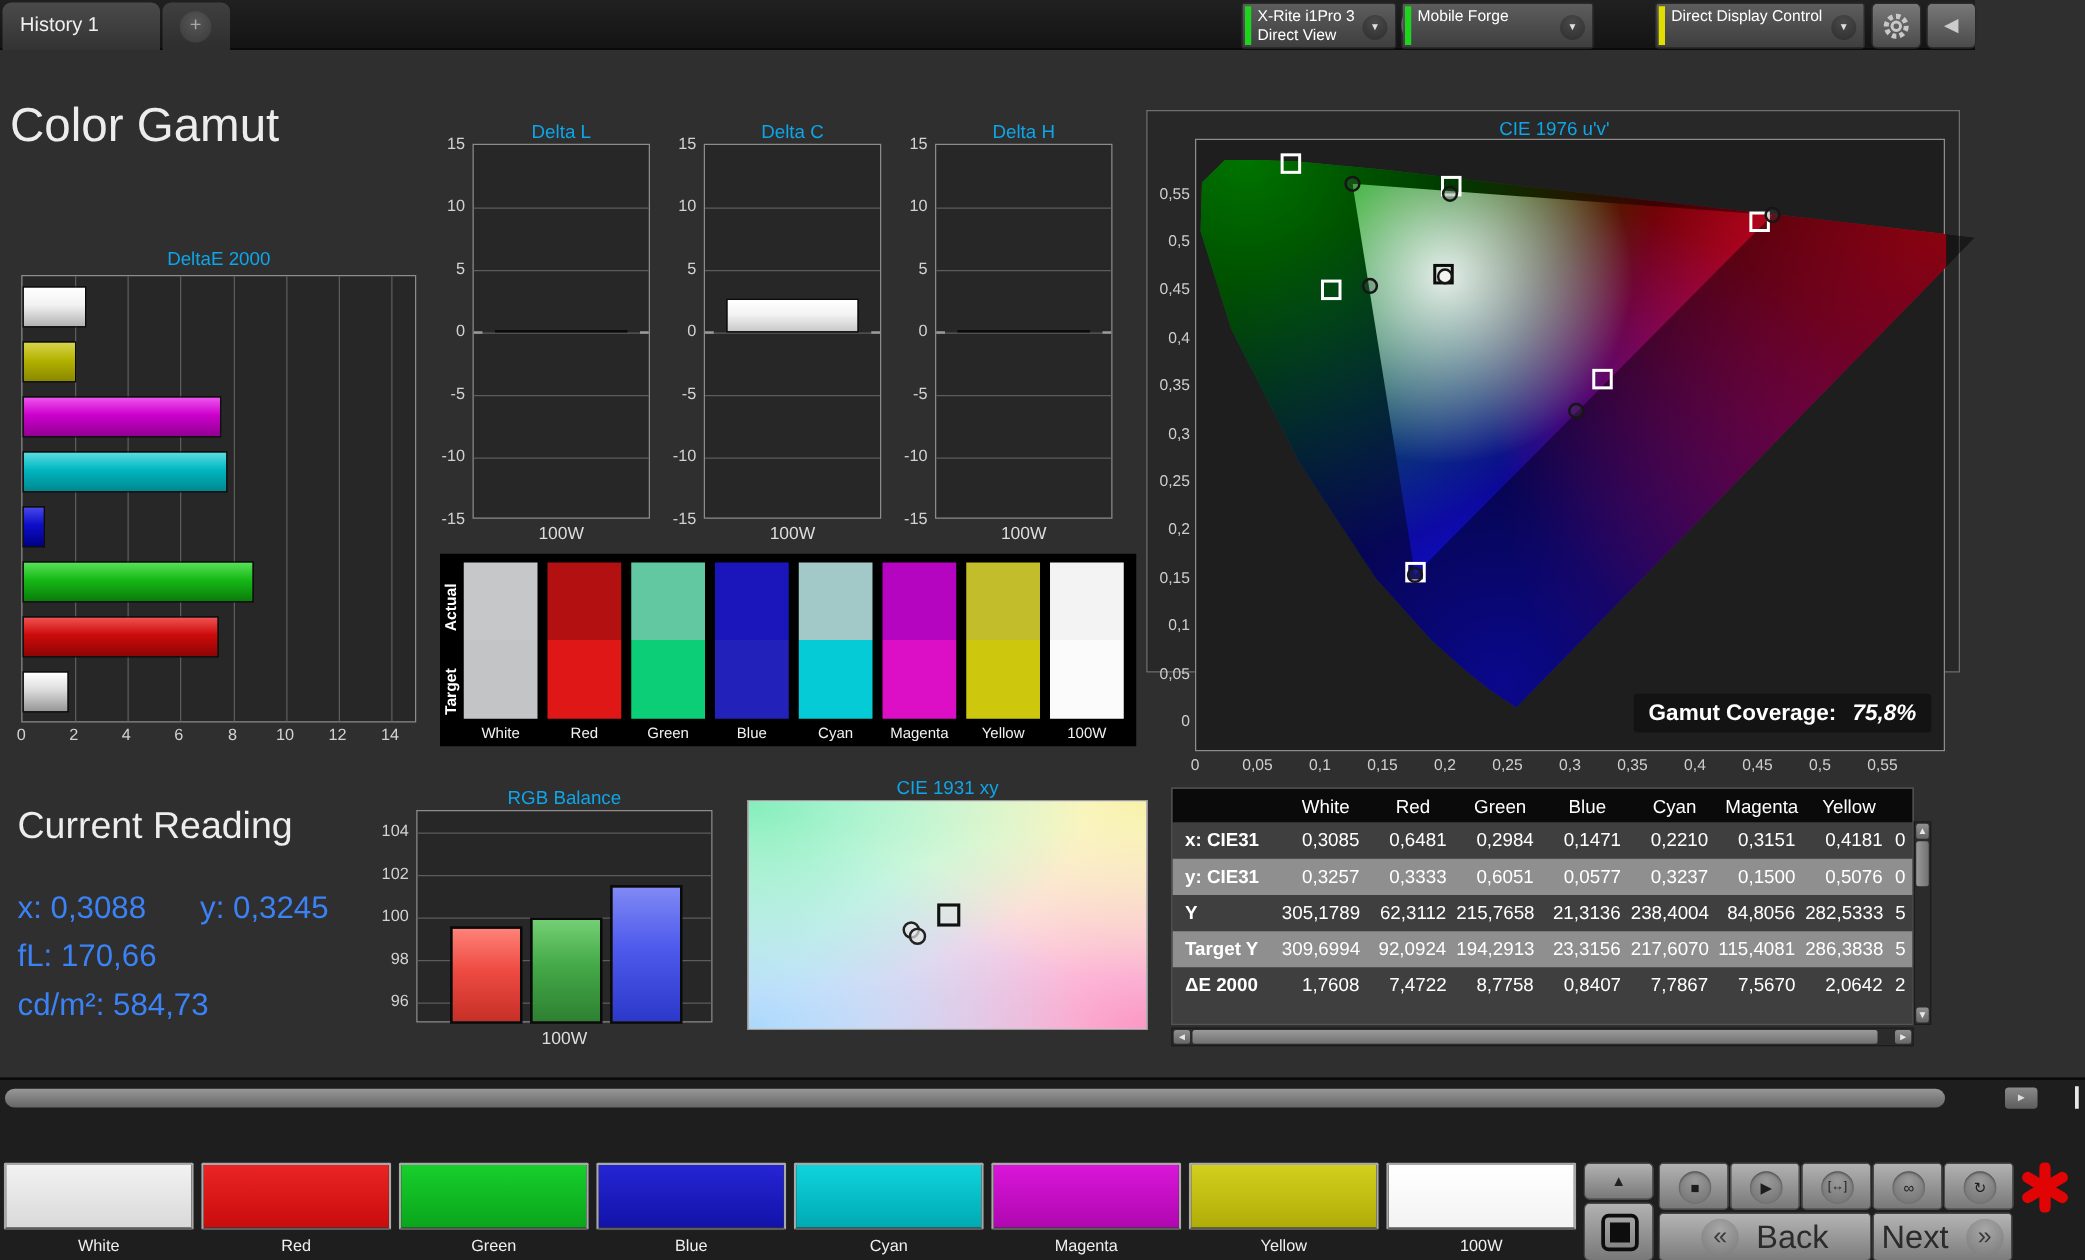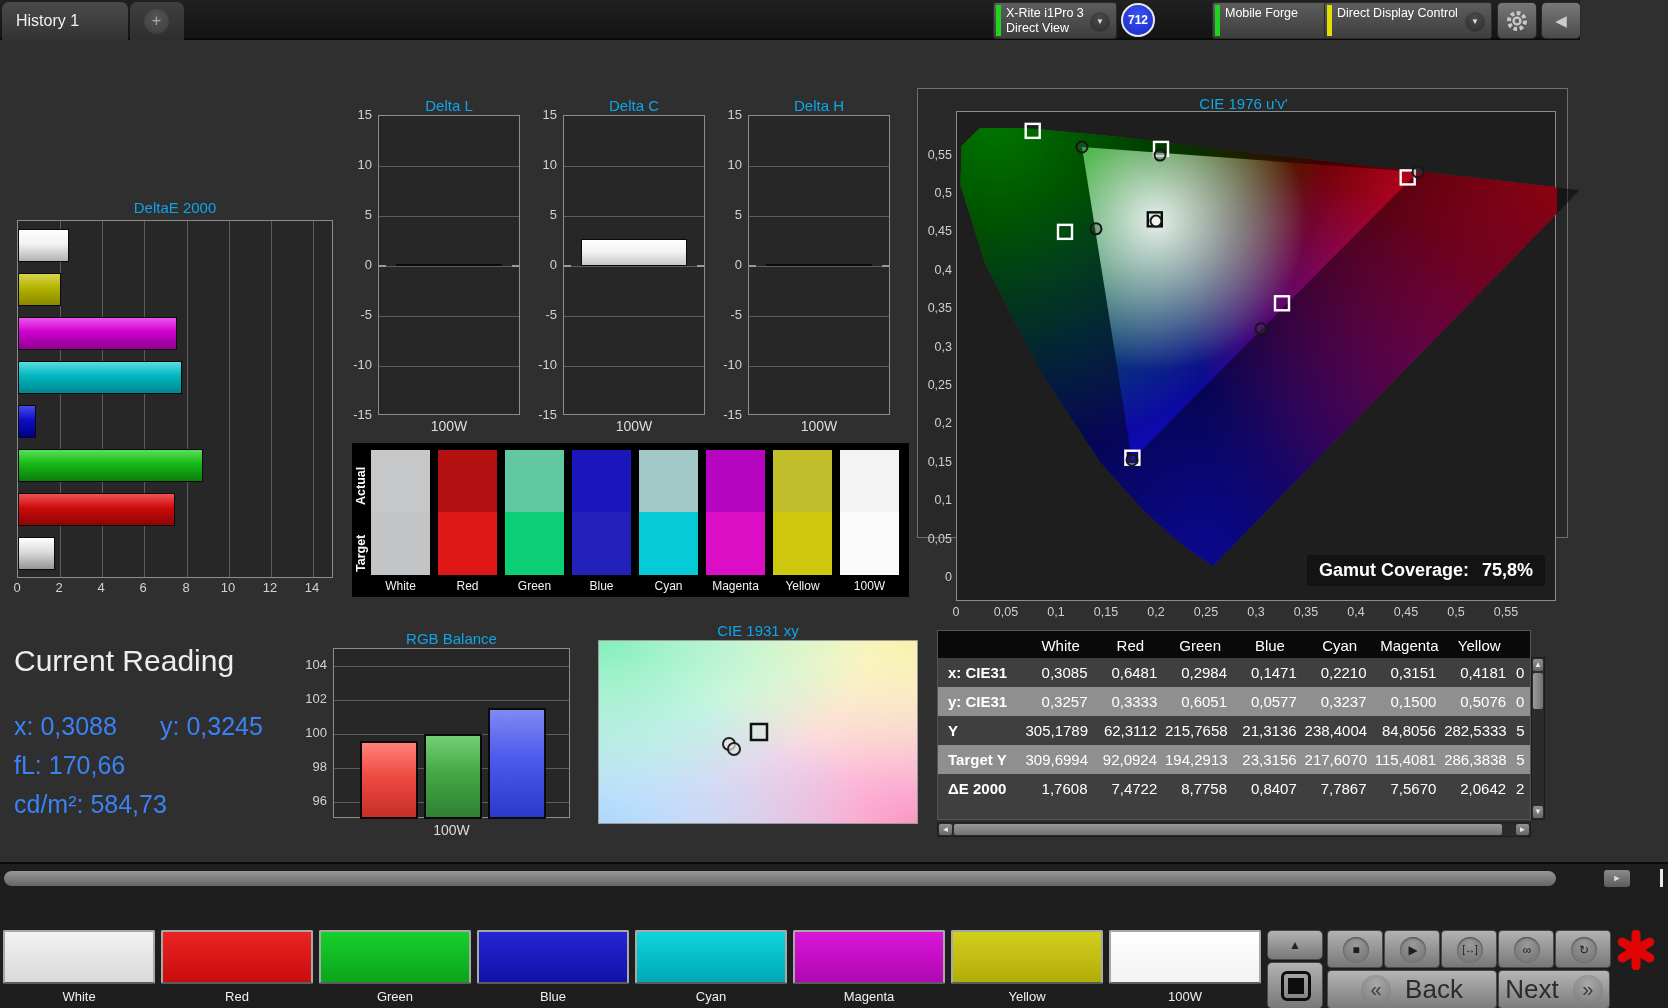--- a/index.html
+++ b/index.html
@@ -19,21 +19,21 @@
     background:radial-gradient(circle at 50% 35%, #565656,#3a3a3a); color:#a8a8a8;
     font-size:16px; text-align:center; line-height:24px; }
   .dd { position:absolute; top:2px; height:37px; background:linear-gradient(#5d5d5d,#3e3e3e);
     border-radius:3px; border:1px solid #2a2a2a; color:#fff; }
   .dd .indic { position:absolute; left:2px; top:2px; bottom:2px; width:5px; }
   .dd .dtext { position:absolute; left:12px; top:3px; font-size:12.5px; line-height:15px; white-space:nowrap; }
   .dd .arrow { position:absolute; right:6px; top:9px; width:20px; height:20px; border-radius:50%;
     background:radial-gradient(circle at 50% 30%,#4a4a4a,#2d2d2d); color:#e0e0e0; font-size:8px;
     text-align:center; line-height:20px; }
   #meter-dd { left:993px; width:124px; }
-  #source-dd { left:1212px; width:154px; }
+  #source-dd { left:1121px; width:154px; }
   #control-dd { left:1324px; width:168px; }
   #meter-badge { position:absolute; left:1121px; top:3px; width:34px; height:34px; border-radius:50%;
     background:radial-gradient(circle at 50% 35%, #3a55f0,#1726c8); border:2px solid #e8e8e8;
     color:#fff; font-size:12px; font-weight:bold; text-align:center; line-height:30px; }
   .icon-btn { position:absolute; top:2px; width:40px; height:37px; border-radius:5px;
     background:linear-gradient(#787878,#4a4a4a); border:1px solid #2a2a2a;
     color:#cccccc; text-align:center; line-height:35px; font-size:15px; }
   #gear-btn { left:1497px; }
   #collapse-btn { left:1541px; }
 
@@ -174,20 +174,21 @@
       <svg width="26" height="26" viewBox="0 0 26 26" style="margin-top:5px">
         <circle cx="13" cy="13" r="8" fill="none" stroke="#c8c8c8" stroke-width="4" stroke-dasharray="3.6 2.6"></circle>
         <circle cx="13" cy="13" r="3.4" fill="none" stroke="#c8c8c8" stroke-width="2.4"></circle>
       </svg>
     </div>
     <div class="icon-btn" id="collapse-btn">
       <span>◀</span>
     </div>
   </div>
 
+  <div id="page-title">Color Gamut</div>
 
   <div class="chart-title" style="left:17px; top:199px; width:316px;">DeltaE 2000</div>
   <div class="plot" id="de-plot" style="left:17px; top:220px; width:316px; height:358px;">
       <div class="gridv" style="left: 42px;"></div>
       <div class="gridv" style="left: 84px;"></div>
       <div class="gridv" style="left: 126px;"></div>
       <div class="gridv" style="left: 169px;"></div>
       <div class="gridv" style="left: 211px;"></div>
       <div class="gridv" style="left: 253px;"></div>
       <div class="gridv" style="left: 295px;"></div>
@@ -376,21 +377,21 @@
           <circle cx="125" cy="35" r="5.5" fill="rgba(70,70,70,0.25)" stroke="#161616" stroke-width="2"></circle>
           <circle cx="203" cy="43.063999999999965" r="5.5" fill="rgba(70,70,70,0.25)" stroke="#161616" stroke-width="2"></circle>
           <circle cx="461" cy="59.95999999999998" r="5.5" fill="rgba(70,70,70,0.25)" stroke="#161616" stroke-width="2"></circle>
           <circle cx="199" cy="109.11199999999997" r="5.5" fill="#f2f2f2" stroke="#161616" stroke-width="2"></circle>
           <circle cx="139" cy="116.79199999999997" r="5.5" fill="rgba(70,70,70,0.25)" stroke="#161616" stroke-width="2"></circle>
           <circle cx="304" cy="216.632" r="5.5" fill="rgba(70,70,70,0.25)" stroke="#161616" stroke-width="2"></circle>
           <circle cx="175" cy="347.96000000000004" r="5.5" fill="rgba(70,70,70,0.25)" stroke="#161616" stroke-width="2"></circle>
         </svg>
       <div id="coverage-box">
         <span>Gamut Coverage:</span>
-        <span style="margin-left:8px;">75,8%</span>
+        <span style="margin-left:8px;font-style:italic;">75,8%</span>
       </div>
     </div>
     <div id="cie76-yticks">
         <div class="c76-ytick" style="left: 0px; top: 59px;">0,55</div>
         <div class="c76-ytick" style="left: 0px; top: 97px;">0,5</div>
         <div class="c76-ytick" style="left: 0px; top: 135px;">0,45</div>
         <div class="c76-ytick" style="left: 0px; top: 174px;">0,4</div>
         <div class="c76-ytick" style="left: 0px; top: 212px;">0,35</div>
         <div class="c76-ytick" style="left: 0px; top: 251px;">0,3</div>
         <div class="c76-ytick" style="left: 0px; top: 289px;">0,25</div>

